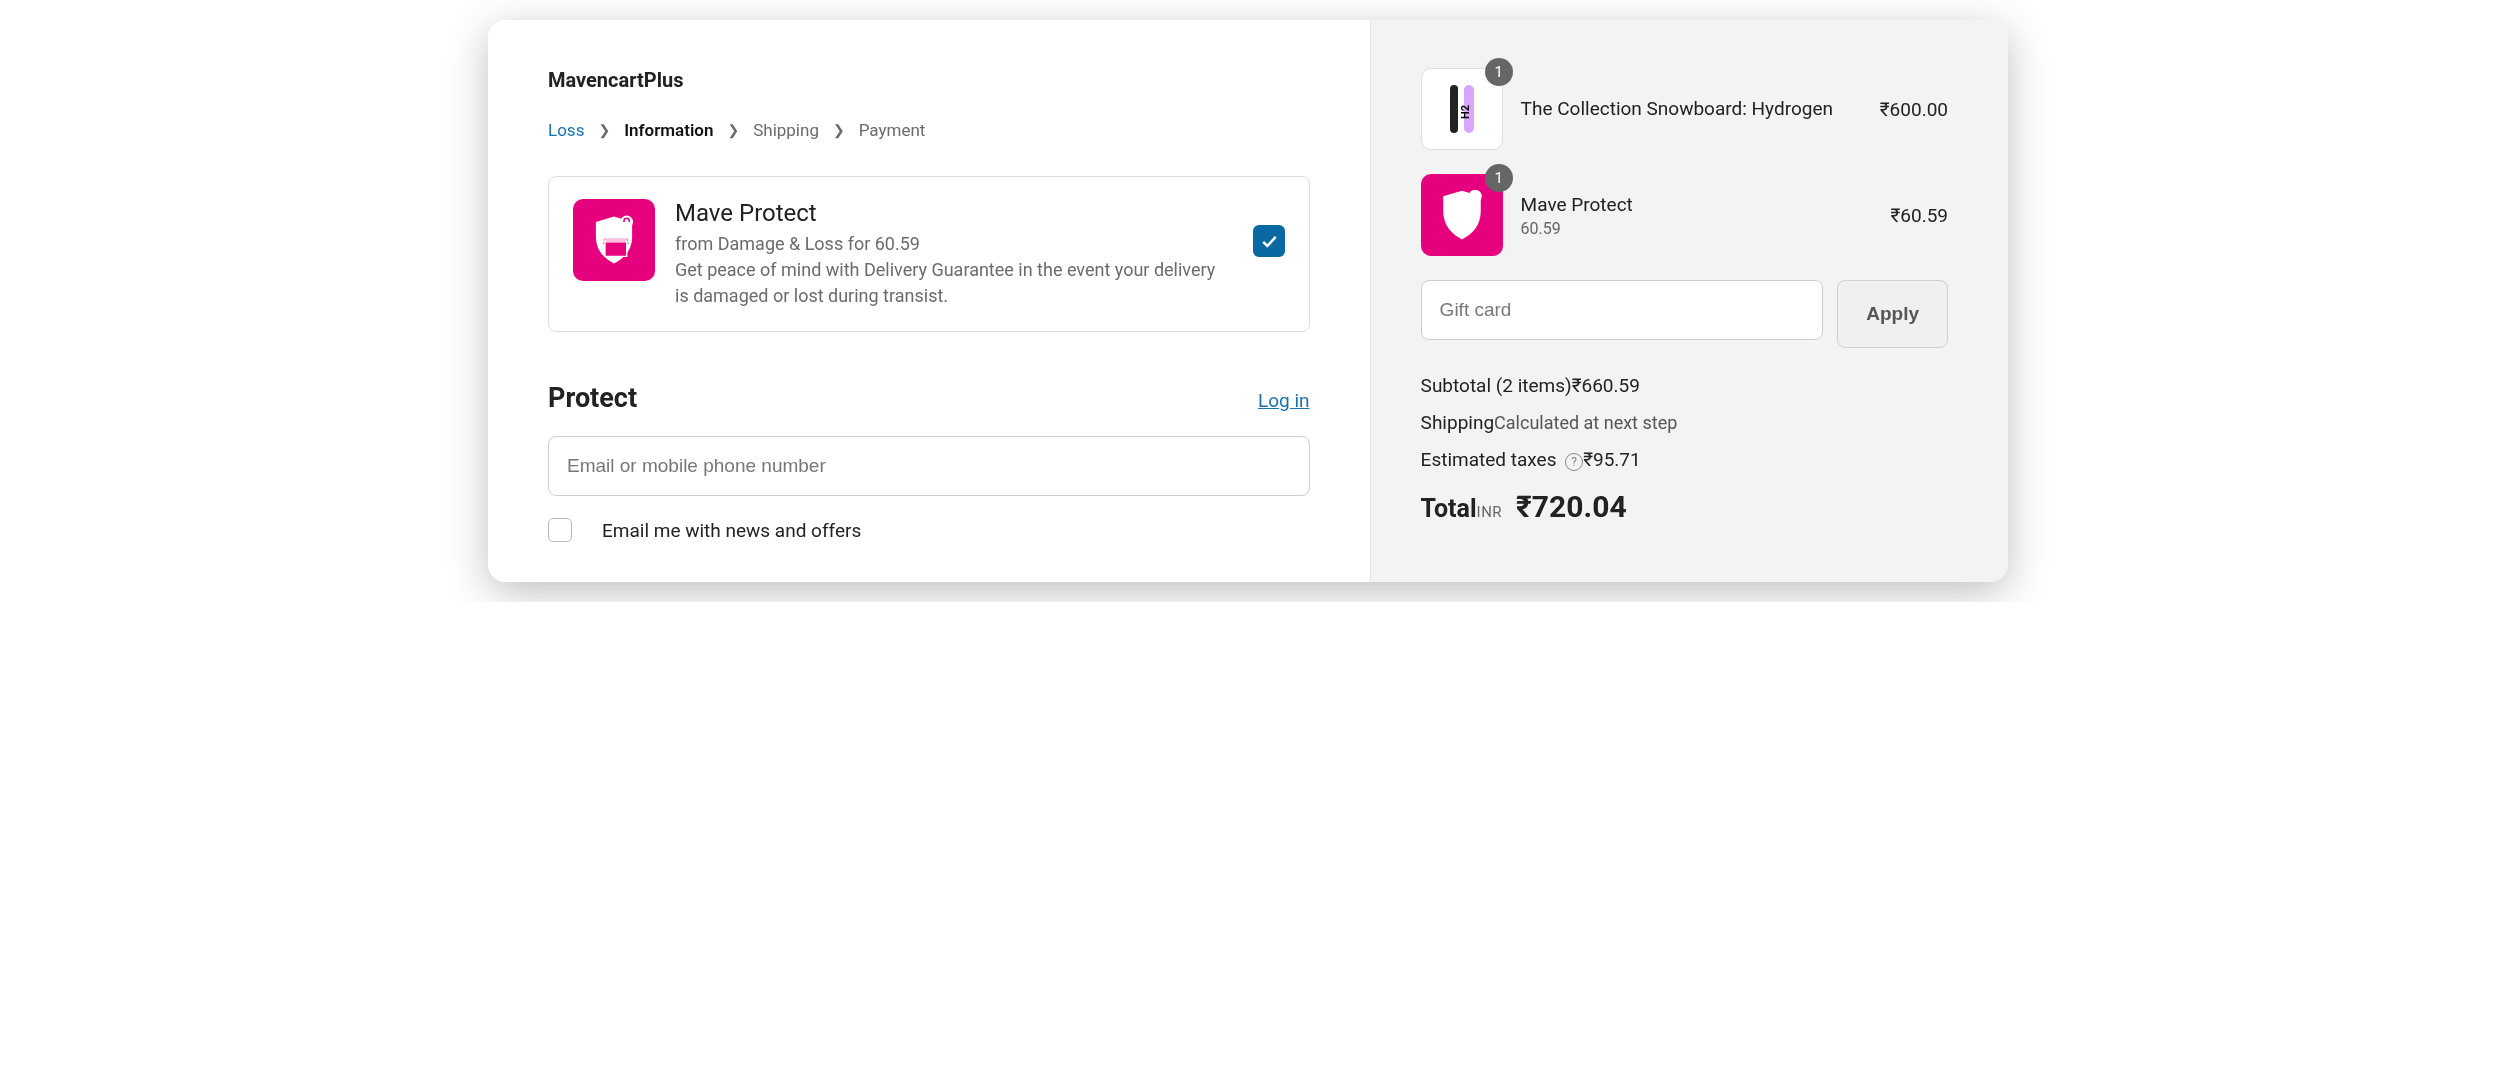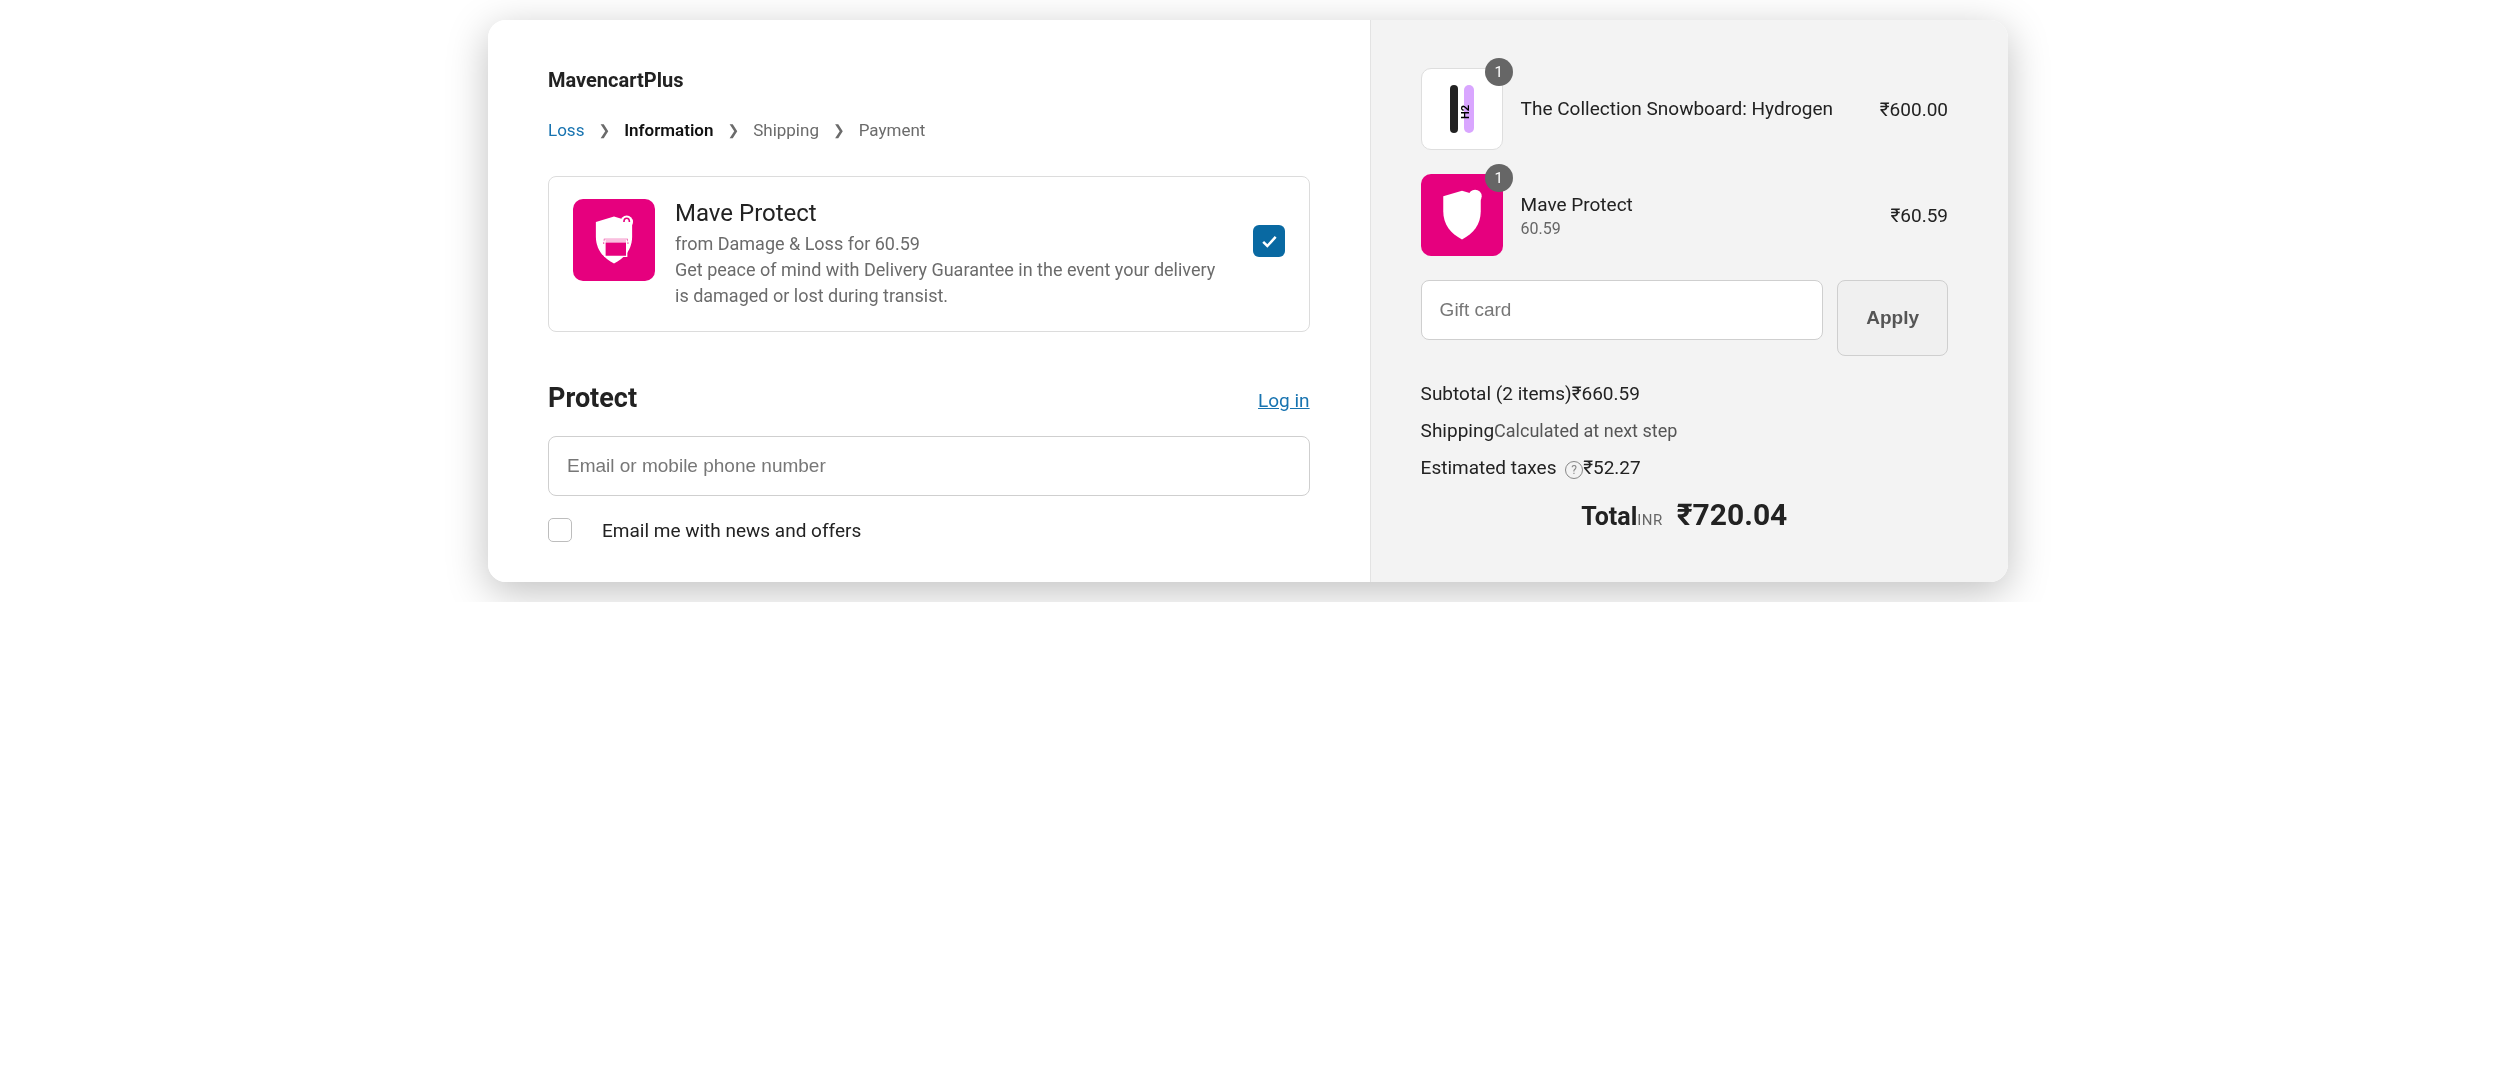--- a/index.html
+++ b/index.html
@@ -144,21 +144,21 @@
   }
   .li-info { flex: 1; }
   .li-name { font-size: 19px; color: #222; line-height:1.35; }
   .li-variant { font-size: 16px; color: #666; margin-top: 2px; }
   .li-price { font-size: 19px; color: #222; white-space: nowrap; }
 
   .discount-row {
     display:flex; gap: 14px;
     margin: 18px 0 26px 0;
   }
-  .discount-row .text-input { margin-bottom: 16px; background:#fff; }
+  .discount-row .text-input { margin-bottom: 8px; background:#fff; }
   .apply-btn {
     border:1px solid #cfcfcf;
     background:#f0f0f0;
     color:#555;
     border-radius:8px;
     padding: 0 28px;
     font-size: 19px;
     font-weight:600;
     cursor:pointer;
   }
@@ -170,21 +170,21 @@
   }
   .summary-row .muted { color:#555; font-size:18px; }
   .summary-row .help-icon {
     display:inline-flex; align-items:center; justify-content:center;
     width:18px; height:18px;
     border:1.5px solid #888; border-radius:50%;
     font-size:12px; color:#888;
     margin-left:4px;
   }
   .total-row {
-    display:flex; justify-content:center; align-items:baseline;
+    display:flex; justify-content:flex-start; align-items:baseline;
     margin-top: 18px;
   }
   .total-label { font-size:25px; font-weight:700; }
   .total-curr  { font-size:15px; color:#666; margin-right:10px; letter-spacing:0.5px; }
   .total-amt   { font-size:30px; font-weight:700; }
 </style>
 </head>
 <body>
 
 <div class="checkout">
@@ -286,21 +286,21 @@
     </div>
     <div class="summary-row">
       <span>Shipping</span>
       <span class="muted">Calculated at next step</span>
     </div>
     <div class="summary-row">
       <span>
         <span>Estimated taxes</span>
         <span class="help-icon">?</span>
       </span>
-      <span>₹52.27</span>
+      <span>₹95.71</span>
     </div>
 
     <div class="total-row">
       <span class="total-label">Total</span>
       <span>
         <span class="total-curr">INR</span>
         <span class="total-amt">₹720.04</span>
       </span>
     </div>
 

